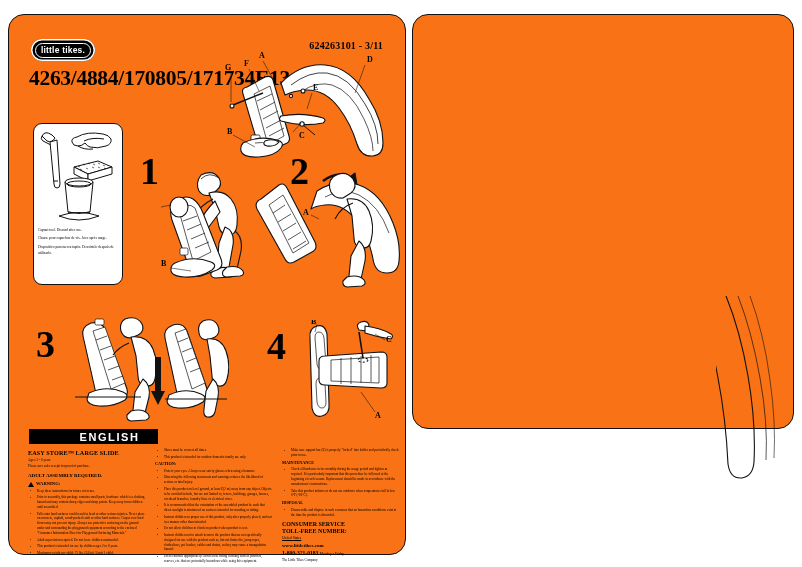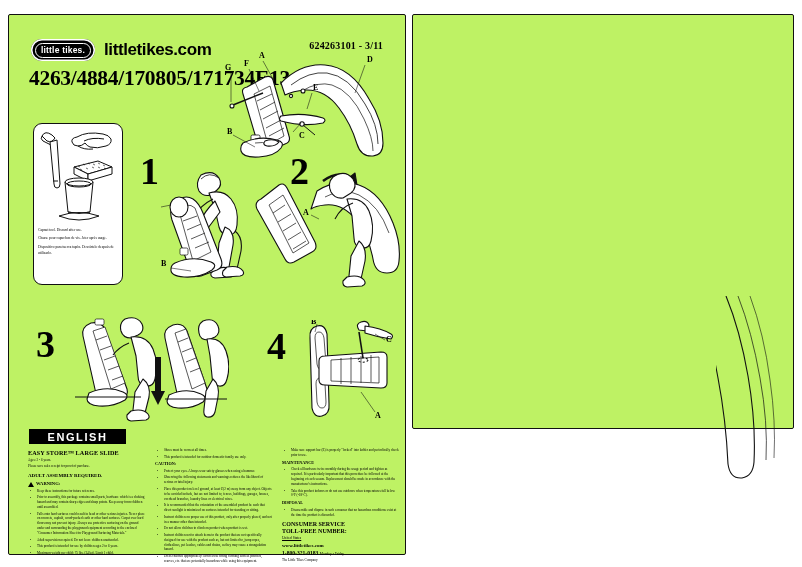--- a/index.html
+++ b/index.html
@@ -1,19 +1,19 @@
 <!DOCTYPE html>
 <html><head>
 <meta charset="utf-8">
 <style>
   html,body{margin:0;padding:0;background:#ffffff;}
   body{width:802px;height:567px;font-family:"Liberation Serif",serif;color:#000;overflow:hidden;}
   .page{position:relative;width:802px;height:567px;background:#fff;}
 
-  .panel{position:absolute;border:1px solid #111;border-radius:2px;background:#bef264;box-sizing:border-box;}
+  .panel{position:absolute;border:1px solid #111;border-radius:16px;background:#f97316;box-sizing:border-box;}
   .panel-left{left:8px;top:14px;width:398px;height:541px;}
   .panel-right{left:412px;top:14px;width:382px;height:415px;}
 
   
   .logo-wrap{position:absolute;left:22px;top:24px;display:flex;align-items:center;gap:9px;}
   .logo-pill{width:64px;height:22px;border-radius:11px;background:#000;color:#fff;display:flex;align-items:center;justify-content:center;
              font-family:"Liberation Sans",sans-serif;font-weight:bold;font-size:8.5px;letter-spacing:.2px;
              box-shadow:0 0 0 1.5px #fff inset;}
   .logo-pill span{border:1px solid #fff;border-radius:8px;padding:1.5px 5px;}
   .logo-text{font-family:"Liberation Sans",sans-serif;font-weight:bold;font-size:17px;letter-spacing:-.4px;}
@@ -29,21 +29,21 @@
 
   
   .art{position:absolute;}
   .art svg{display:block;}
 
   .stepnum{position:absolute;font-family:"Liberation Serif",serif;font-weight:bold;line-height:1;}
 
   
   .eng-bar{position:absolute;left:20px;top:414px;width:97px;height:15px;background:#000;color:#fff;
            font-family:"Liberation Sans",sans-serif;font-weight:bold;font-size:11px;letter-spacing:1.6px;
-           display:flex;align-items:center;justify-content:center;}
+           display:flex;align-items:center;justify-content:center;padding-left:32px;}
   .cols{position:absolute;left:19px;top:433px;width:372px;height:122px;display:flex;gap:9px;}
   .col{width:120px;font-size:3.3px;line-height:1.5;}
   .col h3{margin:0 0 1px 0;font-size:6.2px;font-weight:bold;letter-spacing:.1px;}
   .col h4{margin:3px 0 1px 0;font-size:5px;font-weight:bold;}
   .col h5{margin:2px 0 1px 0;font-size:4.2px;font-weight:bold;}
   .col p{margin:0 0 1px 0;}
   .col ul{margin:0 0 2px 0;padding-left:6px;list-style:none;}
   .col li{position:relative;margin:0 0 1.6px 0;padding-left:3px;}
   .col li:before{content:"\25AA";position:absolute;left:-4px;top:-.4px;font-size:3px;}
   .warnrow{display:flex;align-items:center;gap:2px;margin:1px 0 1px 0;}
@@ -61,21 +61,20 @@
 <body>
 
 <div class="page">
 
   <div class="panel panel-left">
 
     <div class="logo-wrap">
       <div class="logo-pill">
         <span>little tikes.</span>
       </div>
-      <div class="logo-text">littletikes.com</div>
     </div>
 
     <div class="partno">624263101 - 3/11</div>
 
     <div class="modelnos">4263/4884/170805/171734E13</div>
 
     <div class="capbox">
       <svg width="88" height="104" viewBox="0 0 88 104">
         <g fill="none" stroke="#111" stroke-width="1">
 

